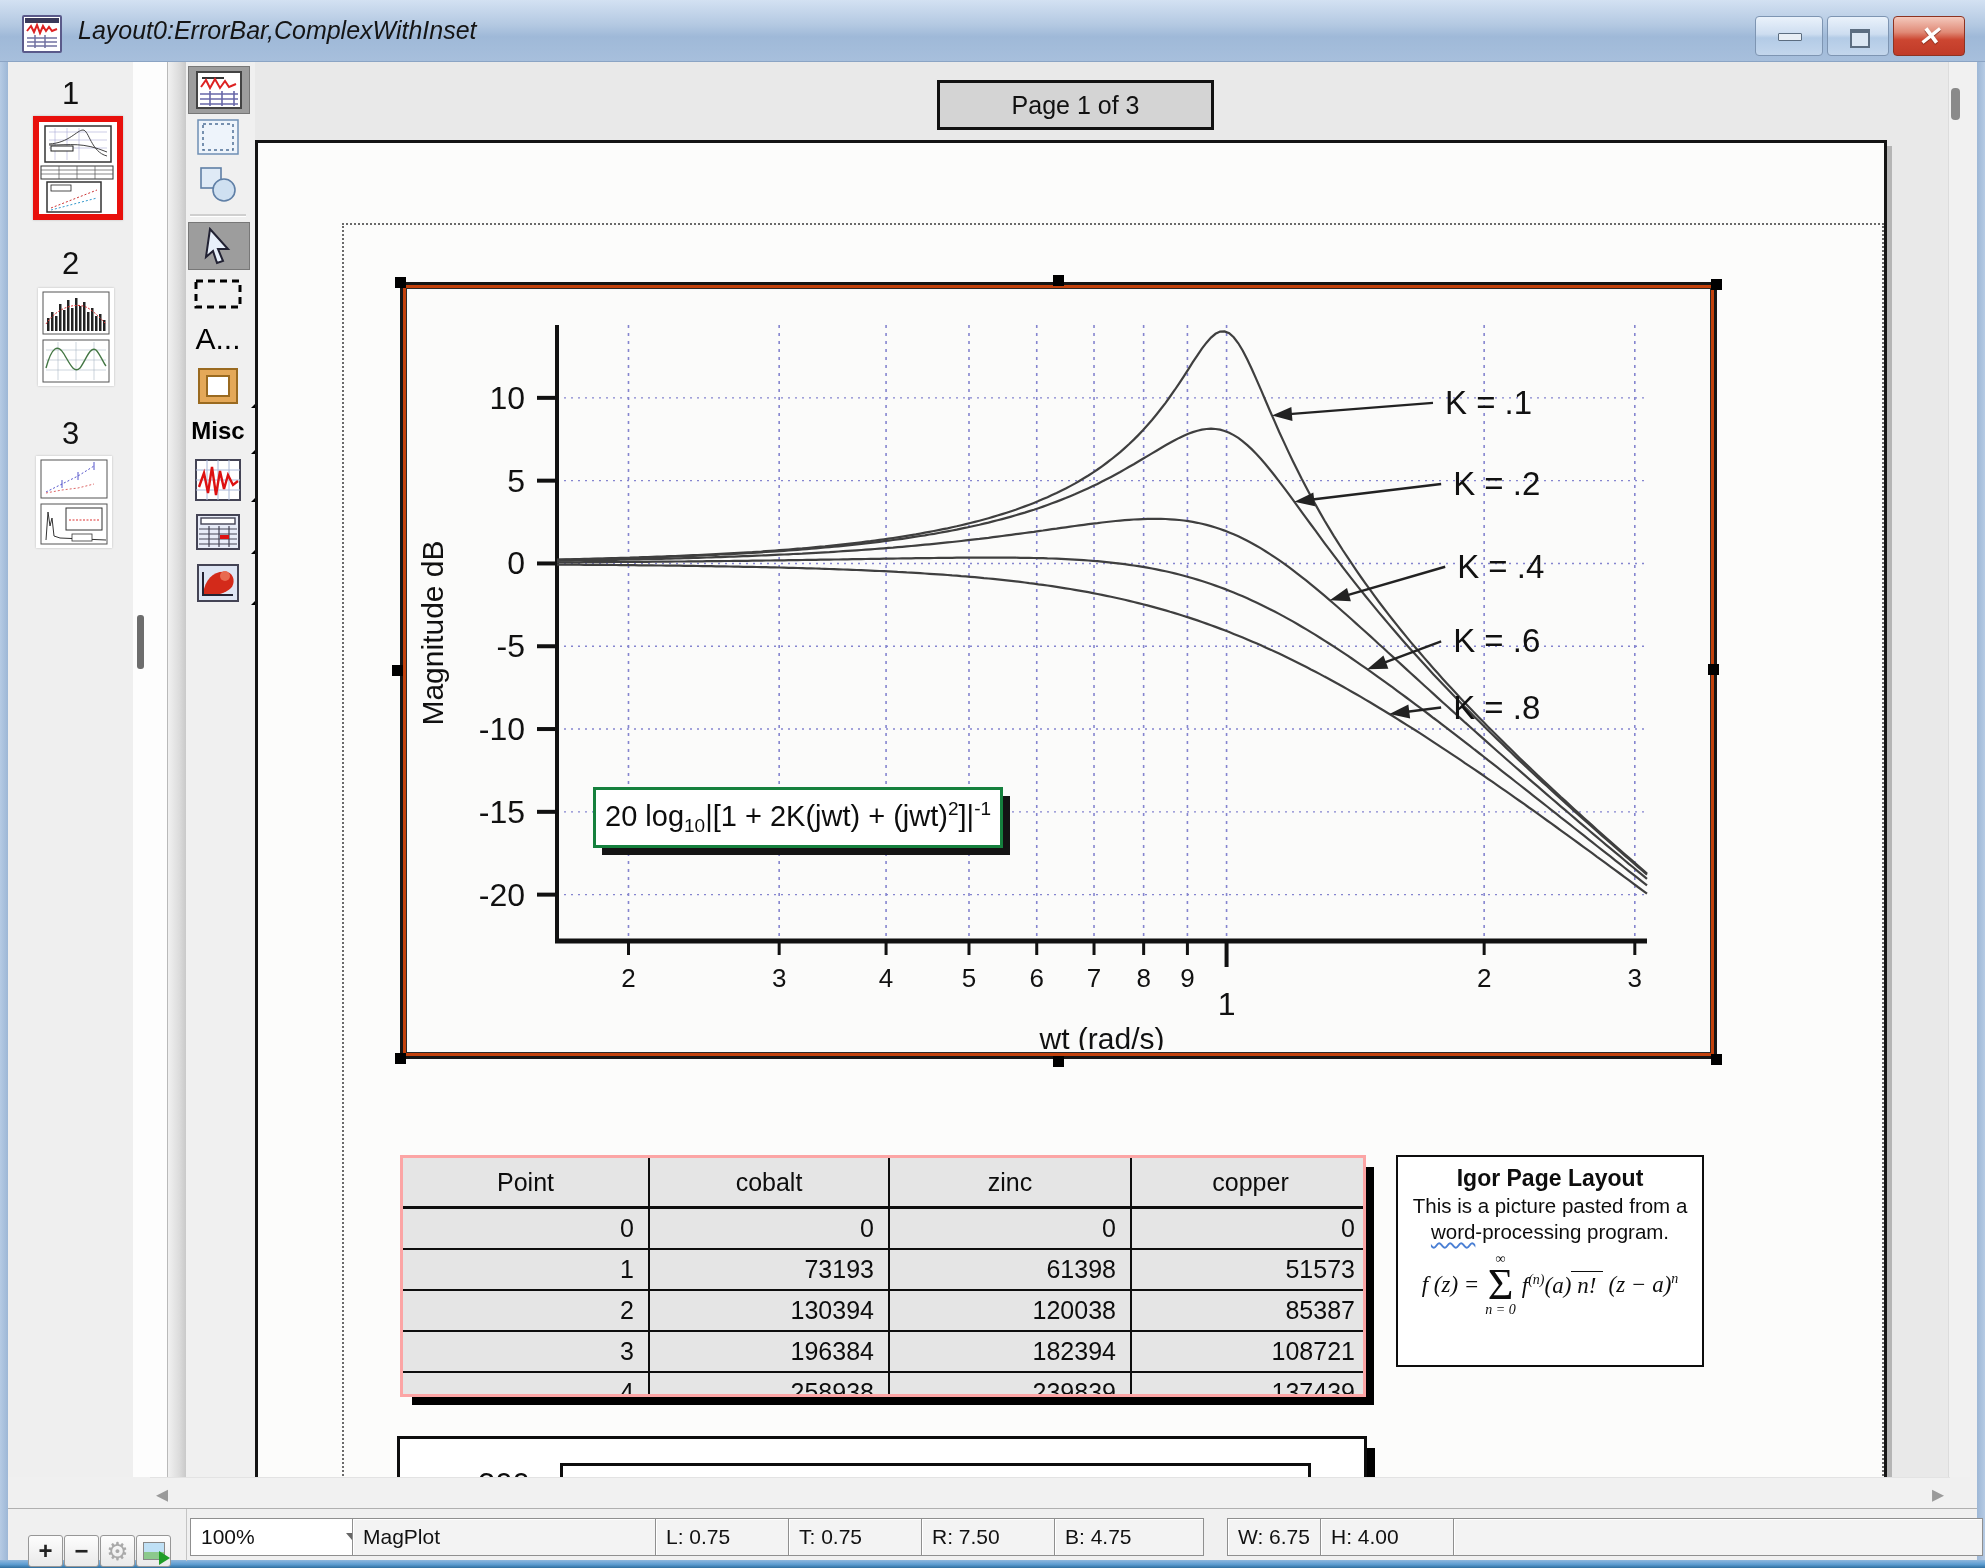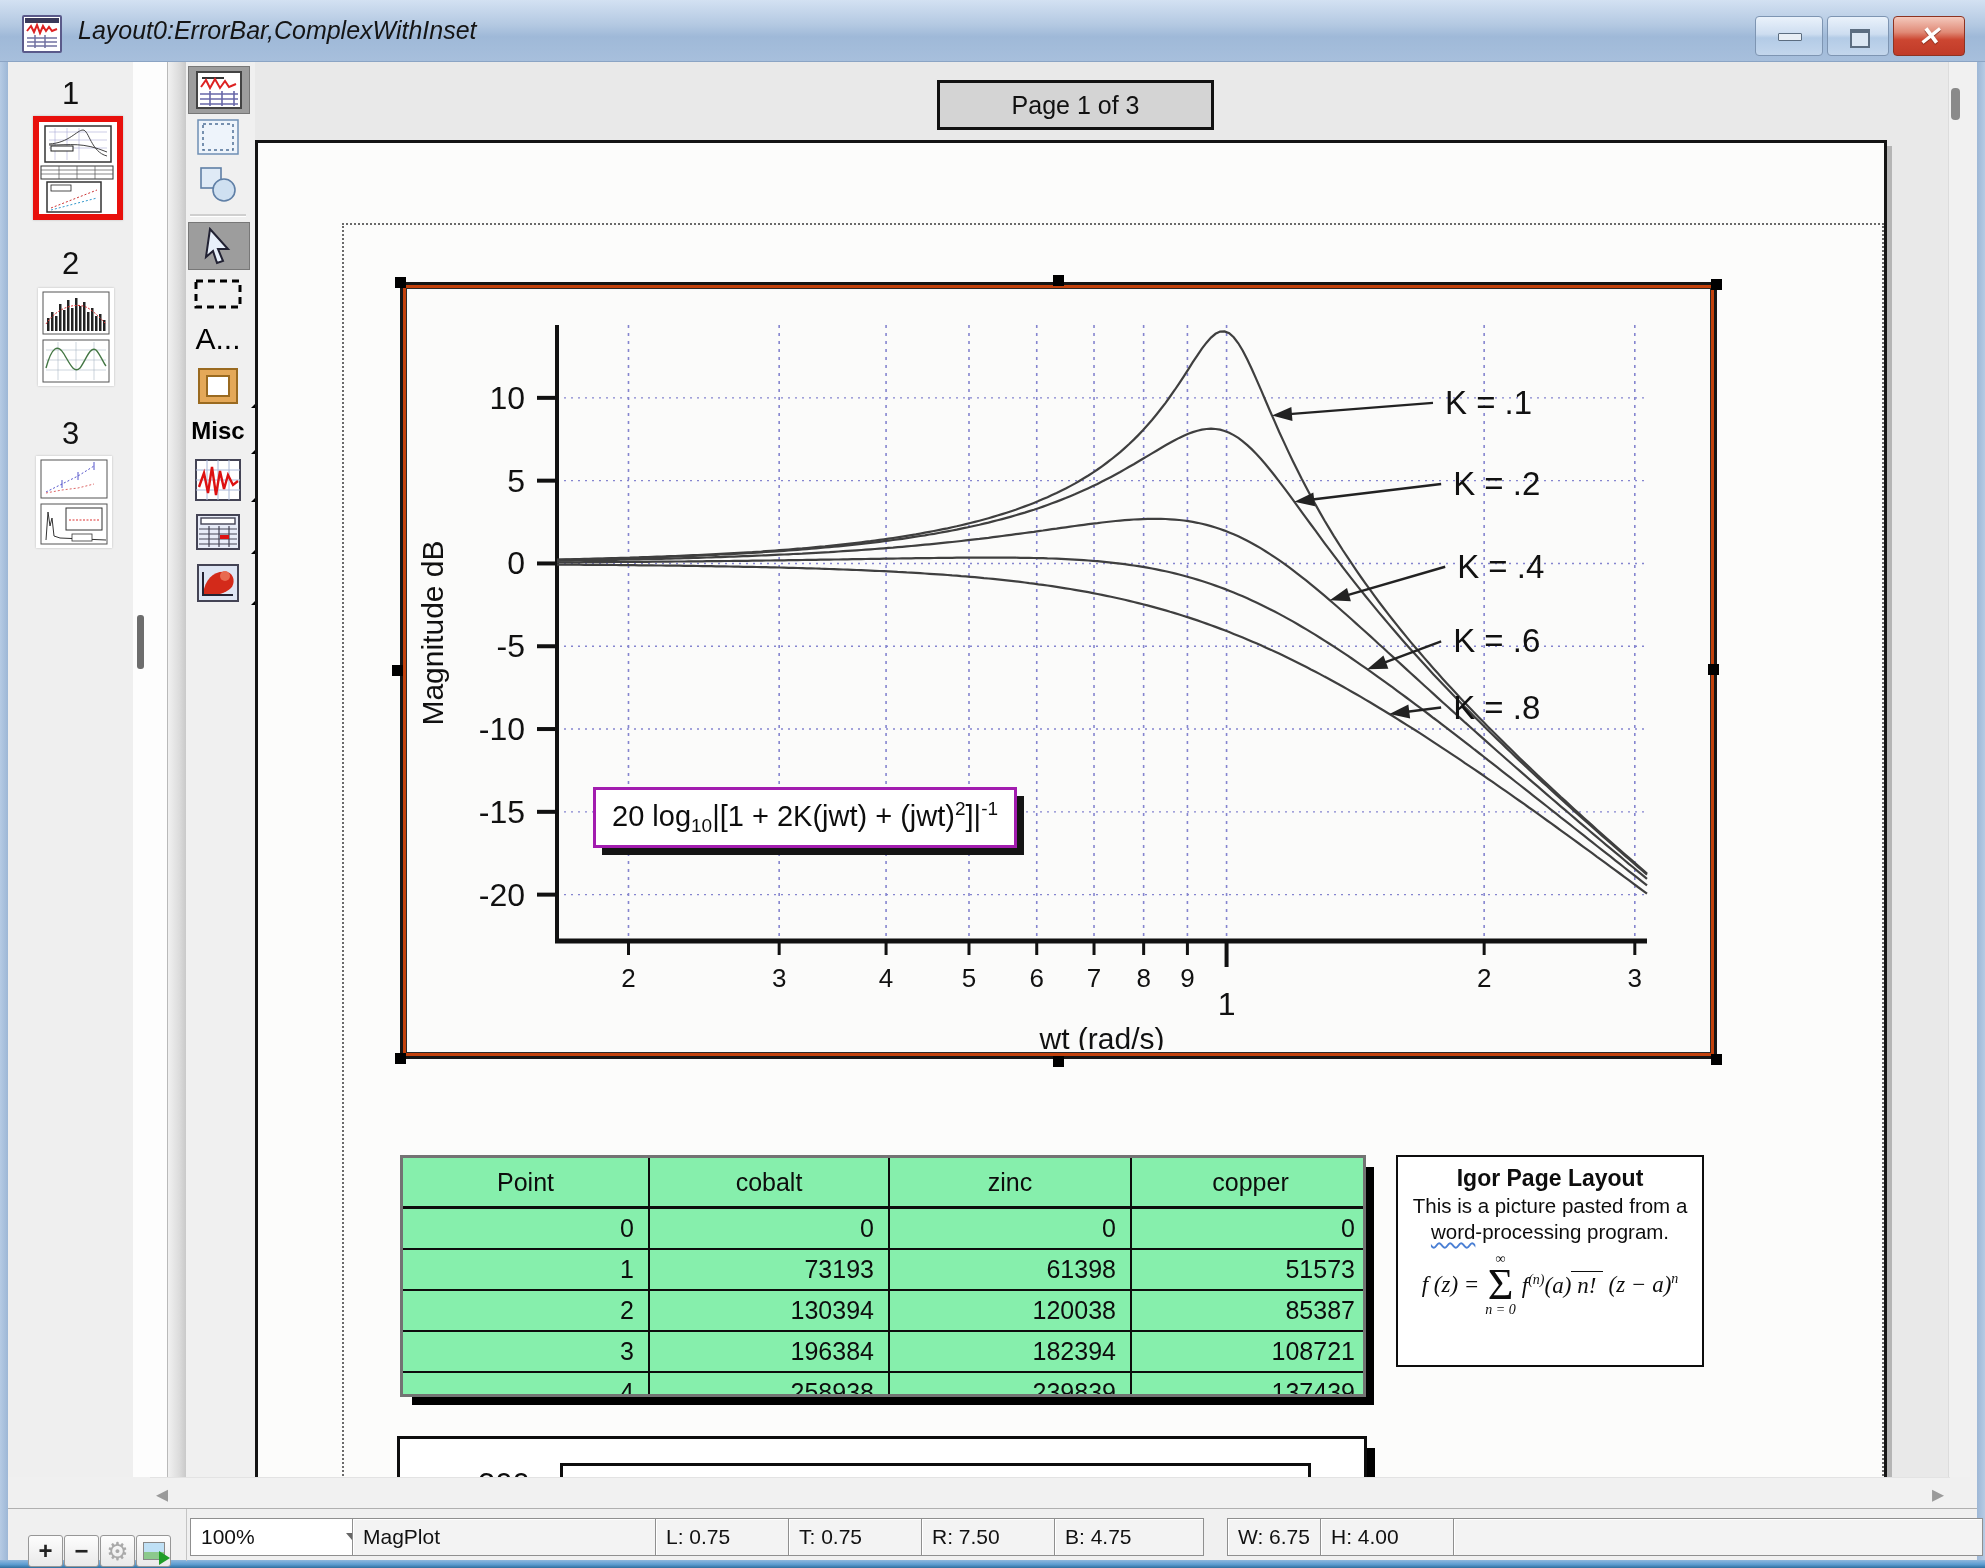--- a/index.html
+++ b/index.html
@@ -51,29 +51,29 @@
     font-size:25px;color:#111;display:flex;align-items:center;justify-content:center;}
   .page{left:0px;top:78px;width:1632px;height:1337px;background:#fcfcfb;
     border-top:3px solid #141414;border-left:3px solid #141414;border-right:3px solid #141414;
     box-shadow:6px 5px 0 -1px #b5b5b5;overflow:hidden;}
   .margin-guide{left:84px;top:80px;width:1542px;height:1360px;border:2px dotted #6a6a6a;}
 
   
   .graph-frame{left:142px;top:139px;width:1317px;height:777px;border:3px solid #151515;background:#c2410c;padding:3px;}
   .graph-inner{width:100%;height:100%;border:1px solid #2a2a2a;position:relative;box-sizing:border-box;background:#fbfbfa;}
   .graph-inner svg{display:block;}
-  .inset-formula{position:absolute;left:186px;top:498px;background:#fff;border:3px solid #a21caf;
-    box-shadow:8px 8px 0 -1px #141414;padding:8px 16px;font-size:29px;color:#0d0d0d;white-space:nowrap;}
+  .inset-formula{position:absolute;left:186px;top:498px;background:#fff;border:3px solid #15803d;
+    box-shadow:8px 8px 0 -1px #141414;padding:8px 9px;font-size:29px;color:#0d0d0d;white-space:nowrap;}
   .inset-formula sub{font-size:19px;}
   .inset-formula sup{font-size:19px;}
   .handle{width:11px;height:11px;background:#000;}
 
   
-  .tbl-wrap{left:142px;top:1012px;width:966px;height:242px;overflow:hidden;background:#86efac;
-    border:3px solid #737373;box-shadow:10px 10px 0 -2px #000;}
+  .tbl-wrap{left:142px;top:1012px;width:966px;height:242px;overflow:hidden;background:#e5e5e5;
+    border:3px solid #fca5a5;box-shadow:10px 10px 0 -2px #000;}
   table.layout-table{border-collapse:collapse;width:100%;font-size:25px;color:#0d0d0d;table-layout:fixed;}
   table.layout-table th{font-weight:normal;text-align:center;height:46px;border-bottom:3px solid #0d0d0d;}
   table.layout-table td{text-align:right;padding-right:14px;height:37px;border-top:2px solid #0d0d0d;}
   table.layout-table th+th, table.layout-table td+td{border-left:2px solid #0d0d0d;}
 
   
   .igorbox{left:1138px;top:1012px;width:308px;height:212px;background:#fff;border:2px solid #0d0d0d;
     text-align:center;color:#0d0d0d;padding-top:8px;}
   .igorbox .ib-title{font-size:23px;font-weight:bold;}
   .igorbox .ib-line{font-size:20.5px;margin-top:2px;}

